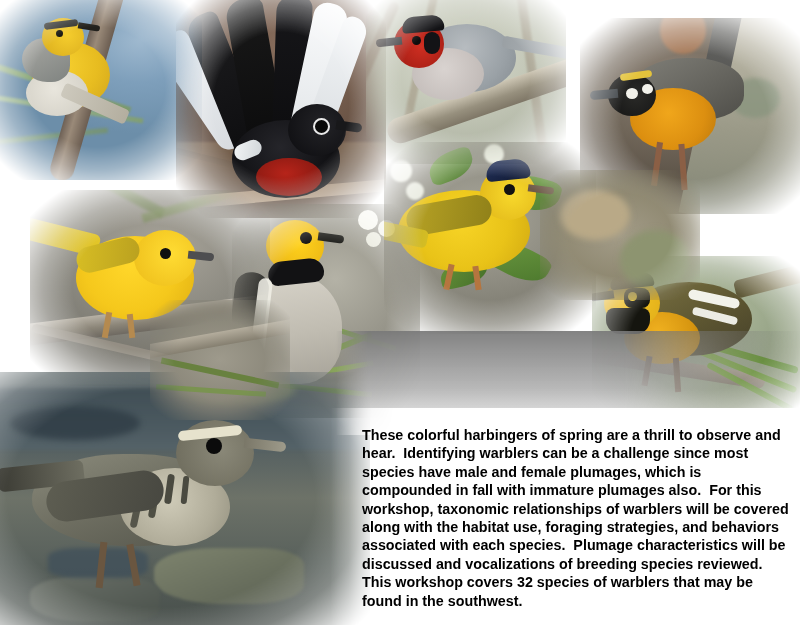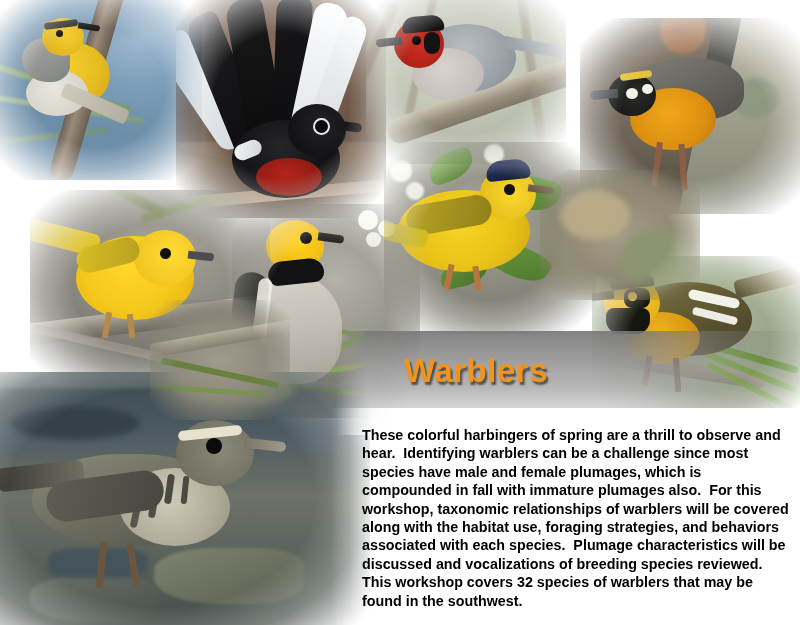--- a/index.html
+++ b/index.html
@@ -296,18 +296,17 @@
     </div>
     <div class="photo feather" style="left:540px;top:170px;width:160px;height:130px;">
       <div class="inner" style="background:radial-gradient(ellipse 70% 60% at 50% 50%,#a39c88,#7f795f);">
         <div style="position:absolute;left:20px;top:20px;width:70px;height:50px;background:#b9a987;border-radius:50%;filter:blur(3px);"></div>
         <div style="position:absolute;left:80px;top:60px;width:70px;height:60px;background:#8d9470;border-radius:50%;filter:blur(3px);"></div>
       </div>
     </div>
   </div>
 
   <div id="title-band"></div>
-  <div id="page-title">Warblers</div>
 
   <div id="text-panel"></div>
   <div id="body-text">These colorful harbingers of spring are a thrill to observe and hear.  Identifying warblers can be a challenge since most species have male and female plumages, which is compounded in fall with immature plumages also.  For this workshop, taxonomic relationships of warblers will be covered along with the habitat use, foraging strategies, and behaviors associated with each species.  Plumage characteristics will be discussed and vocalizations of breeding species reviewed.  This workshop covers 32 species of warblers that may be found in the southwest.</div>
 
 </div>
 
 </body></html>

